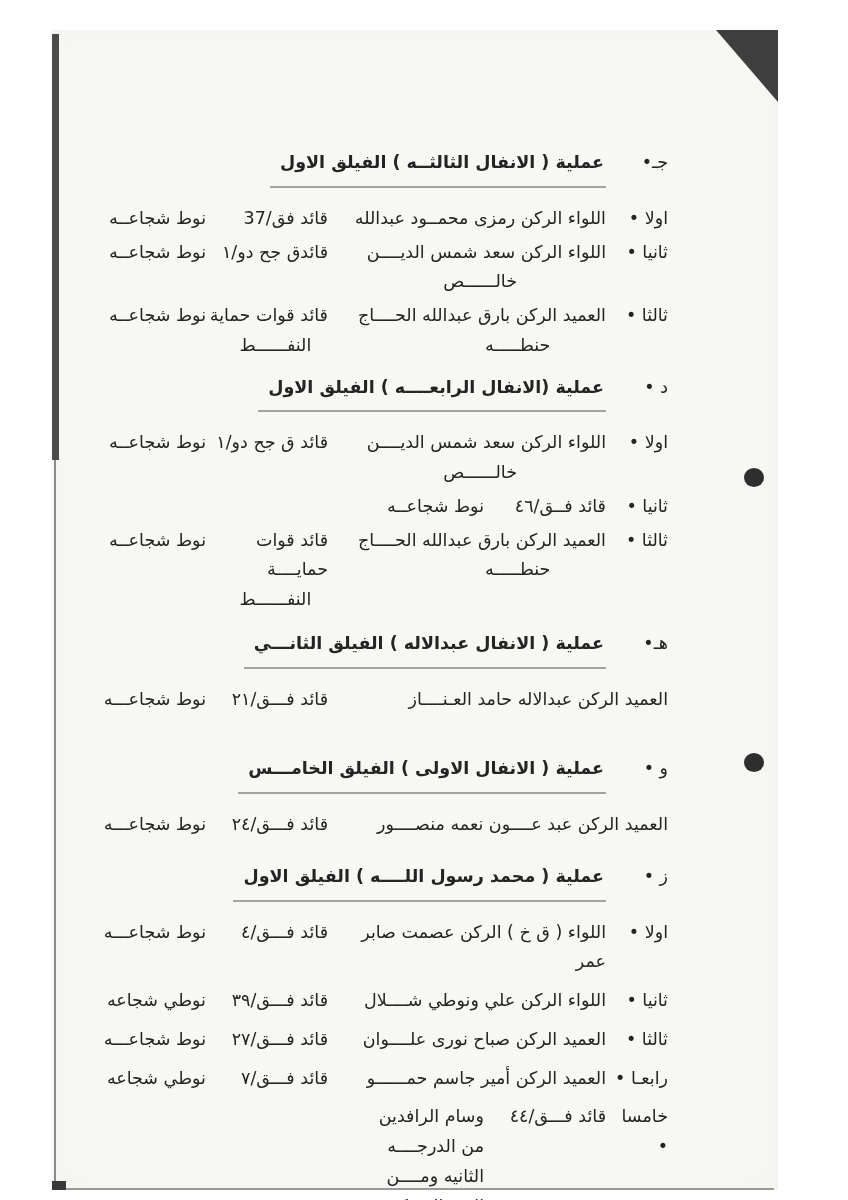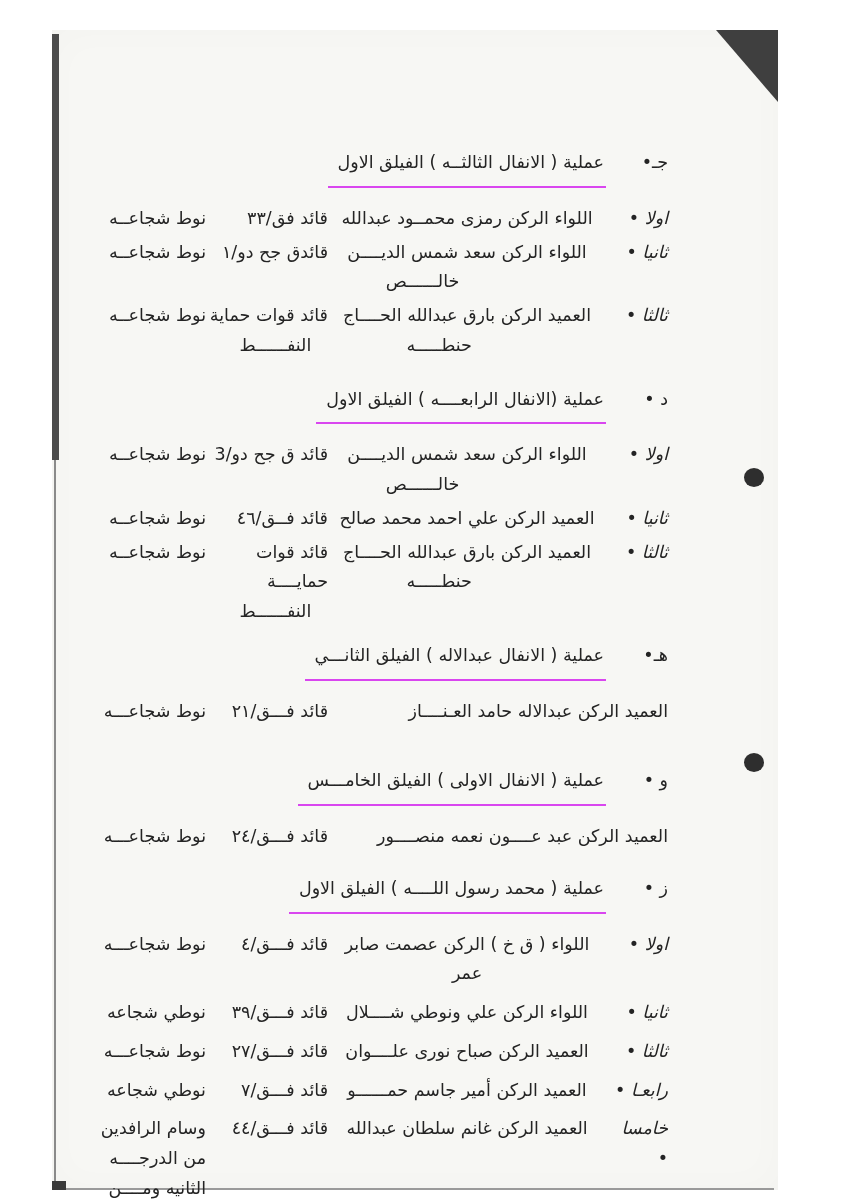--- a/index.html
+++ b/index.html
@@ -23,35 +23,36 @@
   .hole-top    { left:692px; top:438px; }
   .hole-bottom { left:692px; top:723px; }
 
   
   .content {
     position:relative; direction:rtl; text-align:right;
     padding:118px 110px 0 34px; color:#242424;
     font-size:17.5px; line-height:1.7;
   }
   .section { margin:0; }
-  .sec-b { margin-top:24px; }
+  .sec-b { margin-top:12px; }
   .sec-c { margin-top:14px; }
   .sec-d { margin-top:40px; }
   .sec-e { margin-top:22px; }
   .section-head { margin-bottom:16px; white-space:nowrap; }
   .marker { display:inline-block; width:62px; vertical-align:top; }
   .section-title {
     display:inline-block; padding:0 2px 8px 10px;
-    border-bottom:2px solid #d946ef;
+    border-bottom:2px solid #a3a3a3;
+    font-weight:bold;
   }
   .row { display:flex; align-items:flex-start; margin-bottom:4px; }
   .sec-e .row { margin-bottom:9px; }
   .cell { white-space:pre-line; }
-  .ord   { width:62px;  flex:0 0 62px;font-style:italic; }
-  .name  { width:278px; flex:0 0 278px;text-align:center; }
+  .ord   { width:62px;  flex:0 0 62px; }
+  .name  { width:278px; flex:0 0 278px; }
   .name-wide { width:340px; flex:0 0 340px; }
   .pos   { width:122px; flex:0 0 122px; }
   .award { width:118px; flex:0 0 118px; }
 </style>
 </head>
 <body>
 
 <div class="canvas">
   <div class="page">
     <div class="left-edge-strip"></div>
@@ -64,21 +65,21 @@
 
     <div class="content">
 
       <div class="section sec-a">
         <div class="section-head">
           <span class="marker">جـ•</span><span class="section-title">عملية ( الانفال الثالثــه )  الفيلق الاول</span>
         </div>
         <div class="row">
           <span class="cell ord">اولا •</span>
           <span class="cell name">اللواء الركن  رمزى محمــود عبدالله</span>
-          <span class="cell pos">قائد فق/٣٣</span>
+          <span class="cell pos">قائد فق/37</span>
           <span class="cell award">نوط شجاعــه</span>
         </div>
         <div class="row">
           <span class="cell ord">ثانيا •</span>
           <span class="cell name">اللواء الركن  سعد شمس الديــــن
 &nbsp;&nbsp;&nbsp;&nbsp;&nbsp;&nbsp;&nbsp;&nbsp;&nbsp;&nbsp;&nbsp;&nbsp;&nbsp;&nbsp;&nbsp;&nbsp;خالــــــص</span>
           <span class="cell pos">قائدق جح دو/١</span>
           <span class="cell award">نوط شجاعــه</span>
         </div>
         <div class="row">
@@ -92,26 +93,25 @@
       </div>
 
       <div class="section sec-b">
         <div class="section-head">
           <span class="marker">د •</span><span class="section-title">عملية (الانفال الرابعــــه ) الفيلق الاول</span>
         </div>
         <div class="row">
           <span class="cell ord">اولا •</span>
           <span class="cell name">اللواء الركن  سعد شمس الديــــن
 &nbsp;&nbsp;&nbsp;&nbsp;&nbsp;&nbsp;&nbsp;&nbsp;&nbsp;&nbsp;&nbsp;&nbsp;&nbsp;&nbsp;&nbsp;&nbsp;خالــــــص</span>
-          <span class="cell pos">قائد ق جح دو/3</span>
+          <span class="cell pos">قائد ق جح دو/١</span>
           <span class="cell award">نوط شجاعــه</span>
         </div>
         <div class="row">
           <span class="cell ord">ثانيا •</span>
-          <span class="cell name">العميد الركن  علي احمد  محمد صالح</span>
           <span class="cell pos">قائد فــق/٤٦</span>
           <span class="cell award">نوط شجاعــه</span>
         </div>
         <div class="row">
           <span class="cell ord">ثالثا •</span>
           <span class="cell name">العميد الركن  بارق عبدالله الحــــاج
 &nbsp;&nbsp;&nbsp;&nbsp;&nbsp;&nbsp;&nbsp;&nbsp;&nbsp;&nbsp;حنطـــــه</span>
           <span class="cell pos">قائد قوات حمايــــة
 &nbsp;&nbsp;&nbsp;النفــــــط</span>
           <span class="cell award">نوط شجاعــه</span>
@@ -163,21 +163,20 @@
           <span class="cell award">نوط شجاعـــه</span>
         </div>
         <div class="row">
           <span class="cell ord">رابعـا •</span>
           <span class="cell name">العميد الركن  أمير جاسم حمــــــو</span>
           <span class="cell pos">قائد فـــق/٧</span>
           <span class="cell award">نوطي شجاعه</span>
         </div>
         <div class="row">
           <span class="cell ord">خامسا •</span>
-          <span class="cell name">العميد الركن  غانم سلطان عبدالله</span>
           <span class="cell pos">قائد فـــق/٤٤</span>
           <span class="cell award">وسام الرافدين
 من الدرجــــه
 الثانيه ومــــن
 النوع العسكرى
 ونوطي شجاعه</span>
         </div>
       </div>
 
     </div>

